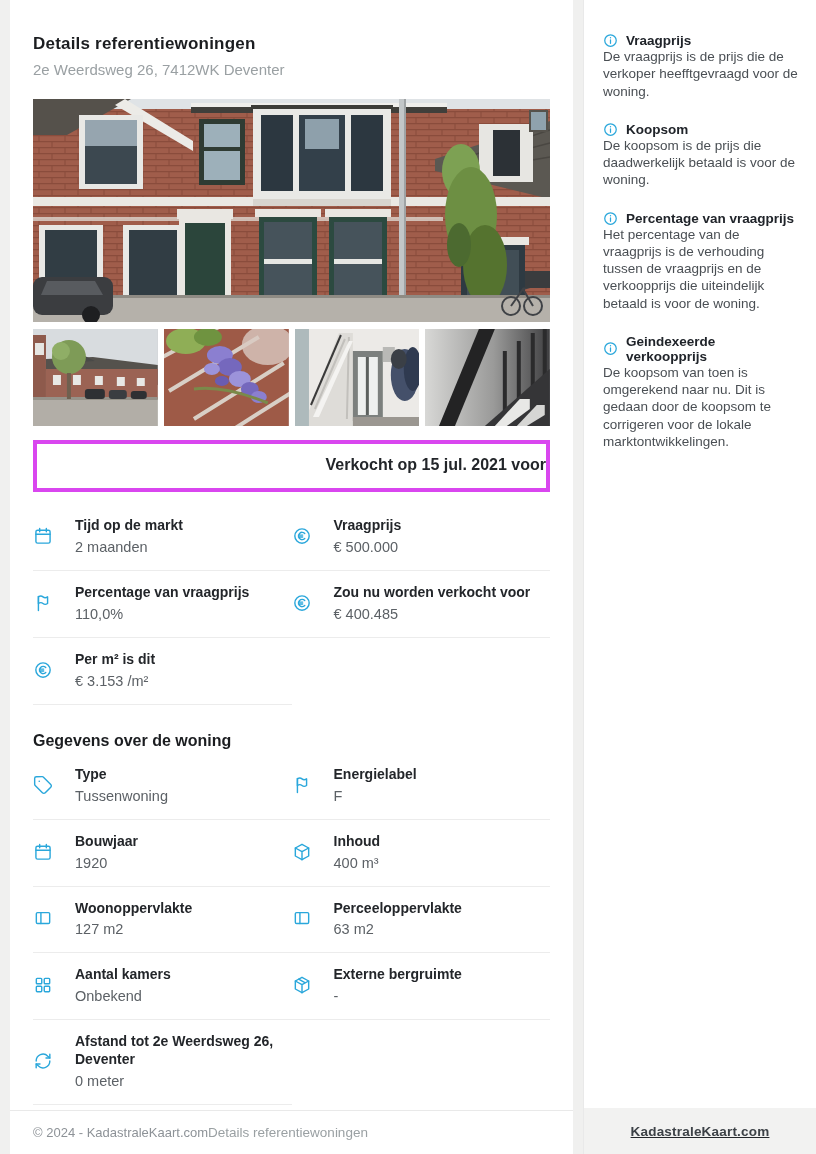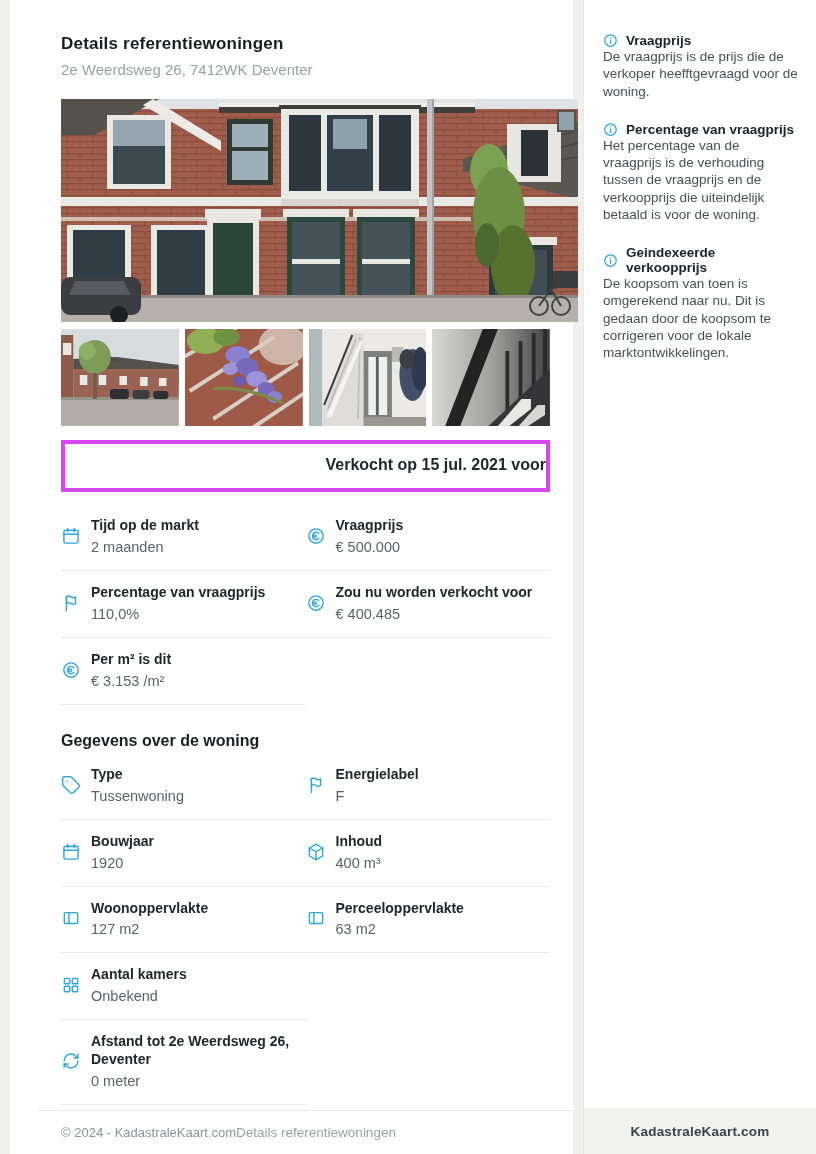--- a/index.html
+++ b/index.html
@@ -8,42 +8,42 @@
     height:1154px; overflow:hidden;
     background:#f0f0ef;
     font-family:"Liberation Sans", sans-serif;
     color:#23262a;
   }
   .page { display:flex; width:816px; height:1154px; }
 
   
   .main-card {
     margin-left:10px; width:563px; background:#fff;
-    display:flex; flex-direction:column;padding-left:28px;
+    display:flex; flex-direction:column;
   }
   .content { padding:0 23px; }
   .page-title { margin-top:34px; font-size:17px; font-weight:700; color:#1b1d20; letter-spacing:.2px; }
   .page-subtitle { margin-top:7px; font-size:15px; color:#9aa0a3; }
 
   .main-photo { margin-top:21px; width:517px; height:223px; overflow:hidden; background:#dfe3e6; }
   .main-photo svg { display:block; }
   .thumbs { margin-top:7px; display:flex; gap:6px; height:97px; }
   .thumb { flex:1 1 0; overflow:hidden; background:#ccc; }
   .thumb svg { display:block; width:100%; height:100%; }
 
   .sold-box {
     margin-top:14px; border:4px solid #d946ef; background:#fff;
     text-align:right; padding:12px 0 14px;
   }
   .sold-line { font-size:16px; font-weight:700; color:#23262a; }
   .sold-price { margin-top:5px; font-size:19px; font-weight:700; color:#189fd6; }
 
   .stats-grid { margin-top:12px; display:grid; grid-template-columns:1fr 1fr; }
   .cell {
-    display:flex; align-items:center; gap:10px;
+    display:flex; align-items:center; gap:22px;
     padding:13px 0 15px; border-bottom:1px solid #ececec;
   }
   .cell .icon { flex:0 0 20px; width:20px; height:20px; }
   .cell .icon svg { display:block; }
   .cell-label { font-size:14px; font-weight:700; color:#23262a; line-height:1.28; padding-right:14px; }
   .cell-value { margin-top:4px; font-size:14.5px; color:#5c6166; }
   .cell.single { grid-column:1; }
 
   .section-heading { margin-top:27px; font-size:16px; font-weight:700; color:#1b1d20; }
   .woning-grid { margin-top:3px; }
@@ -66,21 +66,21 @@
   .sidebar-items { padding:33px 18px 0 19px; }
   .sb-item { margin-bottom:22px; }
   .sb-head { display:flex; align-items:center; gap:8px; }
   .sb-head .icon { width:15px; height:15px; flex:0 0 15px; }
   .sb-head .icon svg { display:block; }
   .sb-title { font-size:13.5px; font-weight:700; color:#20242a; }
   .sb-text { margin-top:0; font-size:13.5px; line-height:1.28; color:#4a4f54; }
   .sb-spacer { flex:1; }
   .sidebar-footer {
     height:46px; background:#f2f2f1;
-    display:flex; align-items:center; justify-content:center;
+    display:flex; align-items:center; justify-content:center;text-decoration:underline;
   }
   .sidebar-brand { font-size:13.5px; font-weight:700; color:#3d4247; letter-spacing:.2px; }
 </style>
 </head>
 <body>
 
 <div class="page">
 
   <div class="main-card">
     <div class="content">
@@ -415,20 +415,32 @@
                 <rect x="4" y="13.5" width="6.5" height="6.5" rx="1"></rect>
                 <rect x="13.5" y="13.5" width="6.5" height="6.5" rx="1"></rect>
               </svg>
           </span>
           <div class="cell-text">
             <div class="cell-label">Aantal kamers</div>
             <div class="cell-value">Onbekend</div>
           </div>
         </div>
 
+        <div class="cell">
+          <span class="icon">
+            <svg width="20" height="20" viewBox="0 0 24 24" fill="none" stroke="#2aa7db" stroke-width="1.7" stroke-linecap="round" stroke-linejoin="round">
+                <path d="M12 2.8 20 7.2v9.6L12 21.2 4 16.8V7.2z"></path>
+                <path d="M4 7.2 12 11.6l8-4.4M12 11.6v9.6M8 5l8 4.4"></path>
+              </svg>
+          </span>
+          <div class="cell-text">
+            <div class="cell-label">Externe bergruimte</div>
+            <div class="cell-value">-</div>
+          </div>
+        </div>
 
         <div class="cell single">
           <span class="icon">
             <svg width="20" height="20" viewBox="0 0 24 24" fill="none" stroke="#2aa7db" stroke-width="1.7" stroke-linecap="round" stroke-linejoin="round">
                 <path d="M3.8 12a8.2 8.2 0 0 1 14-5.8l2.4 2.2"></path>
                 <path d="M20.2 3.8v4.6h-4.6"></path>
                 <path d="M20.2 12a8.2 8.2 0 0 1-14 5.8l-2.4-2.2"></path>
                 <path d="M3.8 20.2v-4.6h4.6"></path>
               </svg>
           </span>
@@ -459,20 +471,33 @@
                 <circle cx="12" cy="12" r="9.2"></circle>
                 <path d="M12 11v5.4"></path>
                 <circle cx="12" cy="7.6" r="1.1" fill="#2aa7db" stroke="none"></circle>
               </svg>
           </span>
           <span class="sb-title">Vraagprijs</span>
         </div>
         <div class="sb-text">De vraagprijs is de prijs die de verkoper heefftgevraagd voor de woning.</div>
       </div>
 
+      <div class="sb-item">
+        <div class="sb-head">
+          <span class="icon">
+            <svg width="15" height="15" viewBox="0 0 24 24" fill="none" stroke="#2aa7db" stroke-width="2" stroke-linecap="round">
+                <circle cx="12" cy="12" r="9.2"></circle>
+                <path d="M12 11v5.4"></path>
+                <circle cx="12" cy="7.6" r="1.1" fill="#2aa7db" stroke="none"></circle>
+              </svg>
+          </span>
+          <span class="sb-title">Koopsom</span>
+        </div>
+        <div class="sb-text">De koopsom is de prijs die daadwerkelijk betaald is voor de woning.</div>
+      </div>
 
       <div class="sb-item">
         <div class="sb-head">
           <span class="icon">
             <svg width="15" height="15" viewBox="0 0 24 24" fill="none" stroke="#2aa7db" stroke-width="2" stroke-linecap="round">
                 <circle cx="12" cy="12" r="9.2"></circle>
                 <path d="M12 11v5.4"></path>
                 <circle cx="12" cy="7.6" r="1.1" fill="#2aa7db" stroke="none"></circle>
               </svg>
           </span>

